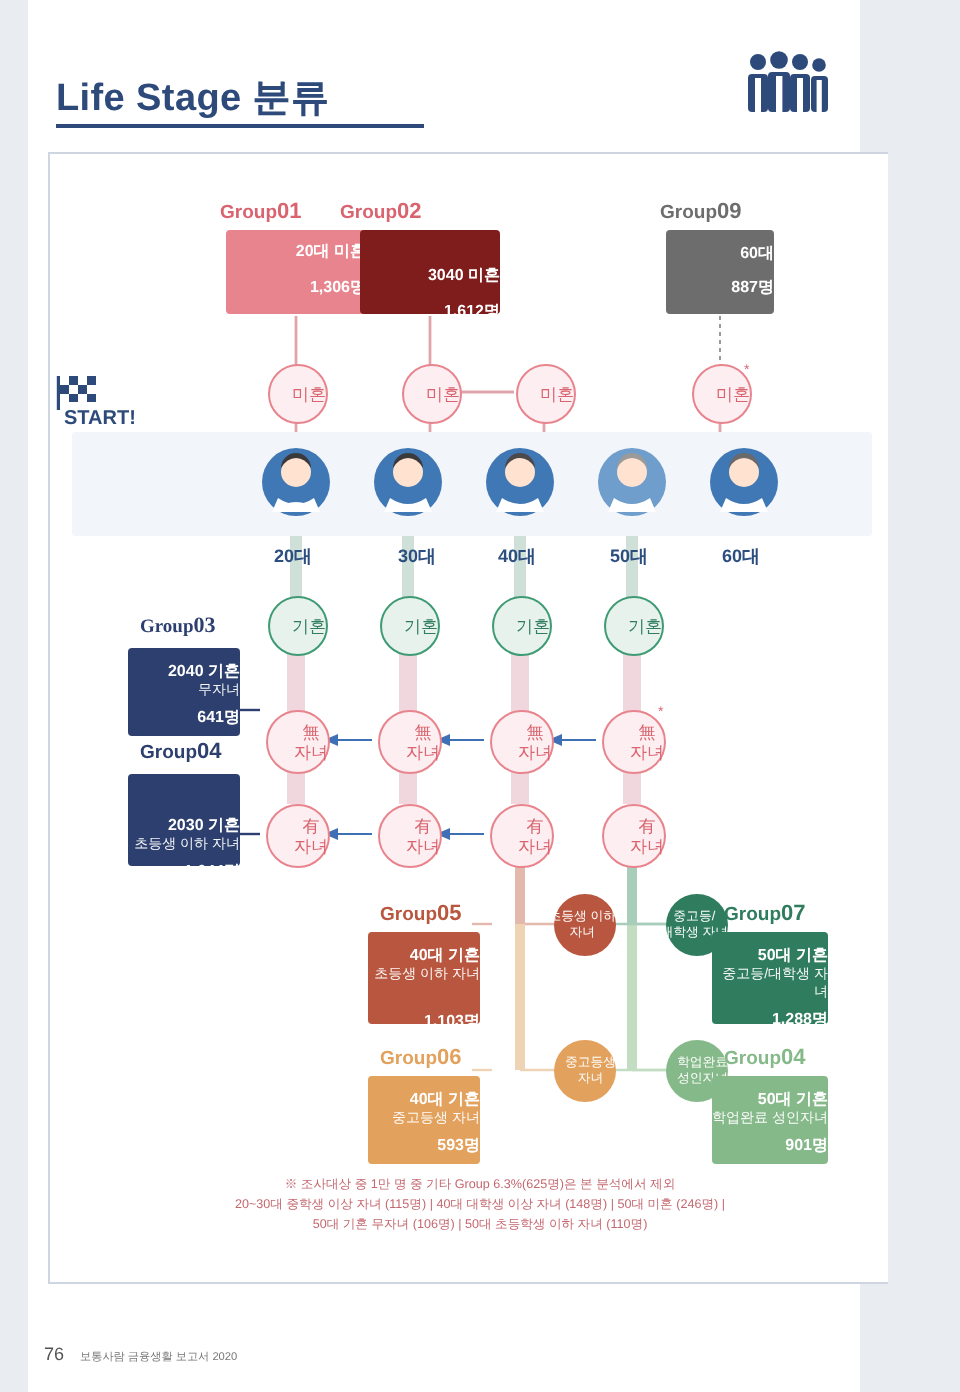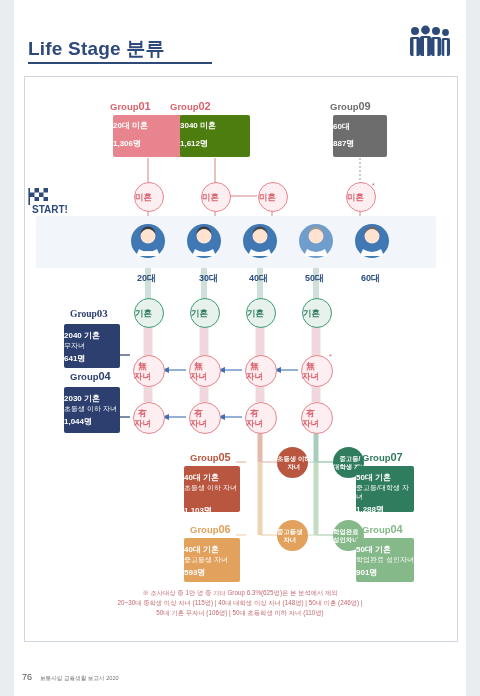--- a/index.html
+++ b/index.html
@@ -3,21 +3,21 @@
 <meta charset="utf-8">
 <style>
   html,body{margin:0;padding:0;}
   body{
     width:480px;height:696px;
     background:#e9edf2;
     font-family:"Liberation Sans", sans-serif;
     -webkit-font-smoothing:antialiased;
   }
   .page{
-    position:absolute;left:0;top:0;width:480px;height:696px;
+    position:absolute;left:0;top:0;width:444px;height:696px;
     background:#ffffff;
     overflow:hidden;
   }
   .leftband{position:absolute;left:0;top:0;width:14px;height:696px;background:#e9edf2;}
   .rightband{position:absolute;right:0;top:0;width:14px;height:696px;background:#e9edf2;}
 
   
   .title{
     position:absolute;left:28px;top:36px;
     font-size:19px;font-weight:bold;color:#2d4a7a;letter-spacing:.2px;
@@ -30,29 +30,29 @@
 
   
   .frame{
     position:absolute;left:24px;top:76px;width:432px;height:564px;
     border:1px solid #cfd6e2;background:#fff;
   }
 
   
   .grp-label{position:absolute;font-size:9.5px;font-weight:bold;letter-spacing:0;}
   .grp-label .num{font-size:11px;}
-  .box{position:absolute;border-radius:2px;color:#fff;text-align:left;}
+  .box{position:absolute;border-radius:2px;color:#fff;text-align:right;}
   .box .l1{font-size:8px;line-height:11px;font-weight:bold;}
   .box .l2{font-size:7px;line-height:9px;opacity:.95;}
   .box .l3{font-size:8px;line-height:11px;font-weight:bold;}
 
   .node{
     position:absolute;border-radius:50%;
-    display:flex;align-items:center;justify-content:flex-start;
-    font-size:8.5px;font-weight:bold;text-align:center;line-height:10px;
+    display:flex;align-items:center;justify-content:flex-end;
+    font-size:8.5px;font-weight:normal;text-align:center;line-height:10px;
   }
 
   
   .personrow{
     position:absolute;left:36px;top:216px;width:400px;height:52px;
     background:#f2f5f9;border-radius:2px;
   }
   .agelbl{position:absolute;font-size:9px;font-weight:bold;color:#2c4f80;}
 
   .startflag{position:absolute;left:26px;top:188px;width:58px;height:30px;}
@@ -174,21 +174,21 @@
     <span>Group</span><span class="num">01</span>
   </div>
   <div class="box" style="left:113px;top:115px;width:70px;height:42px;background:#e8848d;padding-top:5px;box-sizing:border-box;">
     <div class="l1">20대 미혼</div>
     <div class="l3" style="margin-top:7px">1,306명</div>
   </div>
 
   <div class="grp-label" style="left:170px;top:100px;color:#d9636f;">
     <span>Group</span><span class="num">02</span>
   </div>
-  <div class="box" style="left:180px;top:115px;width:70px;height:42px;background:#4d7c0f;padding-top:5px;box-sizing:border-box;">
+  <div class="box" style="left:180px;top:115px;width:70px;height:42px;background:#7f1d1d;padding-top:17px;box-sizing:border-box;">
     <div class="l1">3040 미혼</div>
     <div class="l3" style="margin-top:7px">1,612명</div>
   </div>
 
   <div class="grp-label" style="left:330px;top:100px;color:#6d6d6d;">
     <span>Group</span><span class="num">09</span>
   </div>
   <div class="box" style="left:333px;top:115px;width:54px;height:42px;background:#6d6d6d;padding-top:6px;box-sizing:border-box;">
     <div class="l1">60대</div>
     <div class="l3" style="margin-top:6px">887명</div>
@@ -308,21 +308,21 @@
   </div>
   <div class="box" style="left:64px;top:324px;width:56px;height:44px;background:#2c3f6e;padding-top:6px;box-sizing:border-box;">
     <div class="l1">2040 기혼</div>
     <div class="l2">무자녀</div>
     <div class="l3" style="margin-top:3px">641명</div>
   </div>
 
   <div class="grp-label" style="left:70px;top:370px;color:#2c3f6e;">
     <span>Group</span><span class="num">04</span>
   </div>
-  <div class="box" style="left:64px;top:387px;width:56px;height:46px;background:#2c3f6e;padding-top:6px;box-sizing:border-box;">
+  <div class="box" style="left:64px;top:387px;width:56px;height:46px;background:#2c3f6e;padding-top:20px;box-sizing:border-box;">
     <div class="l1">2030 기혼</div>
     <div class="l2">초등생 이하 자녀</div>
     <div class="l3" style="margin-top:3px">1,044명</div>
   </div>
 
   <div class="node" style="left:277px;top:447px;width:31px;height:31px;background:#b9563f;color:#fff;font-size:6.4px;line-height:8px;white-space:pre;"><span>초등생 이하
 자녀</span></div>
   <div class="node" style="left:277px;top:520px;width:31px;height:31px;background:#e2a15c;color:#fff;font-size:6.4px;line-height:8px;white-space:pre;"><span>중고등생
 자녀</span></div>
   <div class="node" style="left:333px;top:447px;width:31px;height:31px;background:#2f7d5e;color:#fff;font-size:6.4px;line-height:8px;white-space:pre;"><span>중고등/

